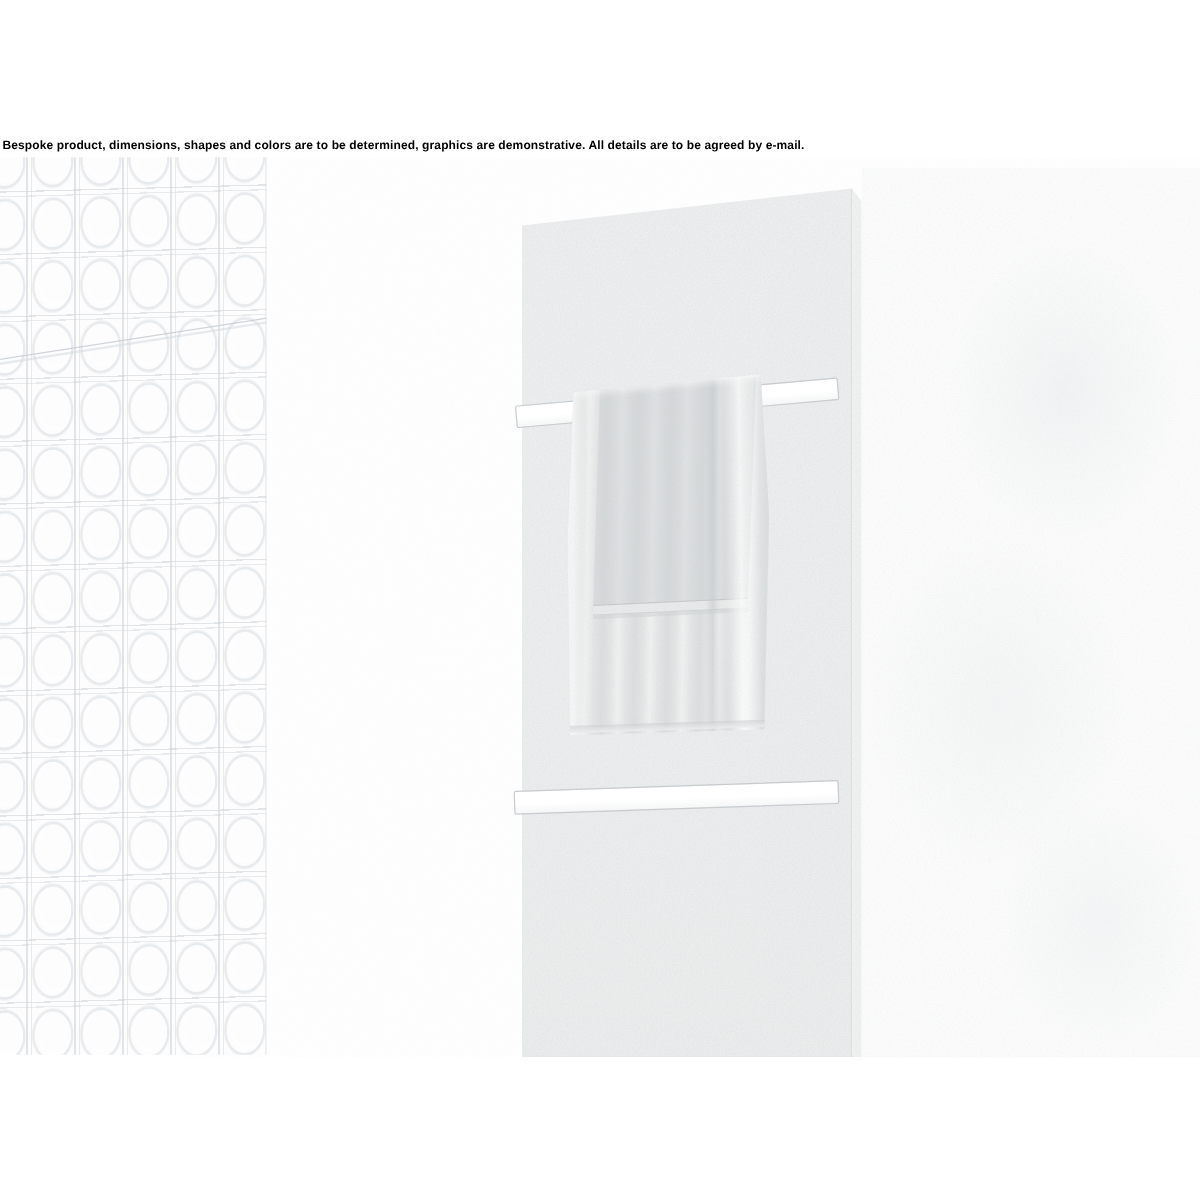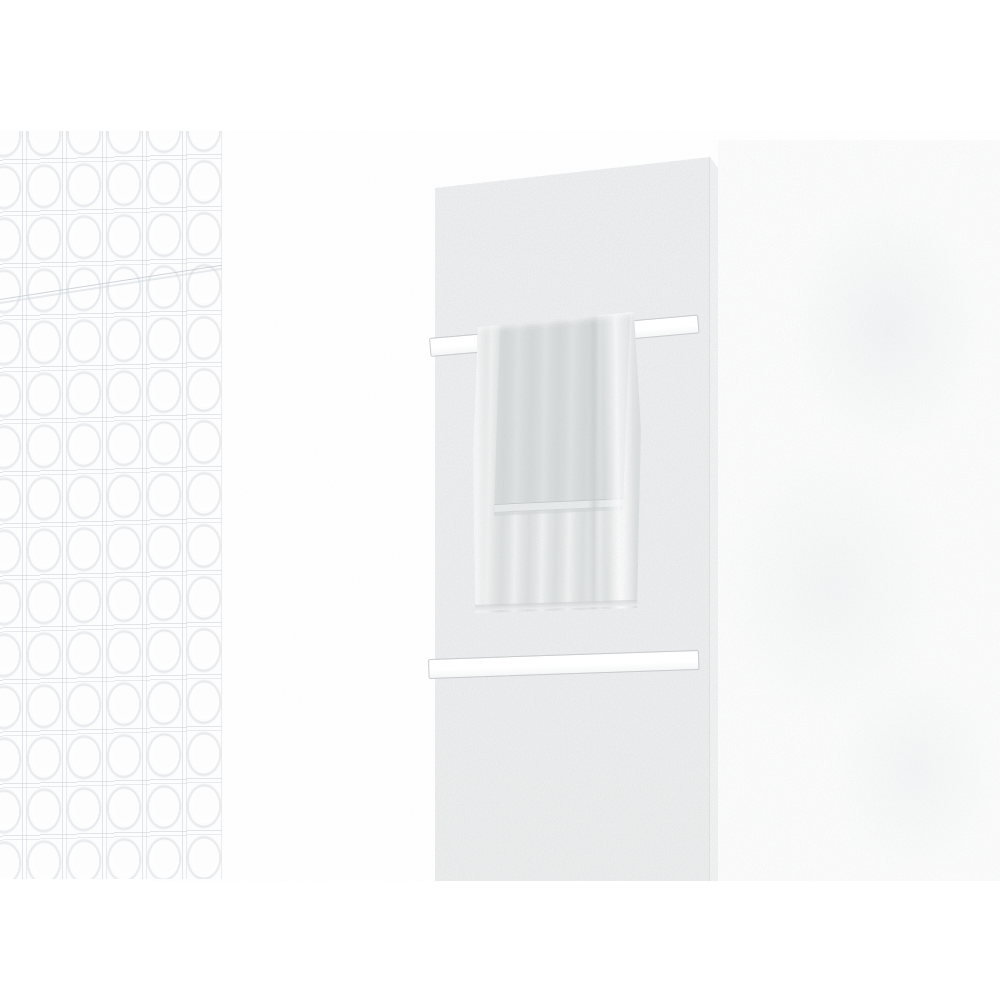--- a/index.html
+++ b/index.html
@@ -116,20 +116,21 @@
       <rect width="100%" height="100%" filter="url(#grain)"></rect>
     </svg>
   </div>
 
   <div class="abs bg-right">
     <svg class="grain" opacity="0.20">
       <rect width="100%" height="100%" filter="url(#grain)"></rect>
     </svg>
   </div>
 
+  <div class="disclaimer">Bespoke product, dimensions, shapes and colors are to be determined, graphics are demonstrative. All details are to be agreed by e-mail.</div>
 
   <div class="abs wall">
     <div class="wall-pattern"></div>
     <div class="wall-topline"></div>
     <div class="wall-edge"></div>
   </div>
 
   <div class="abs panel">
     <div class="panel-side"></div>
     <svg class="grain" opacity="0.34">

